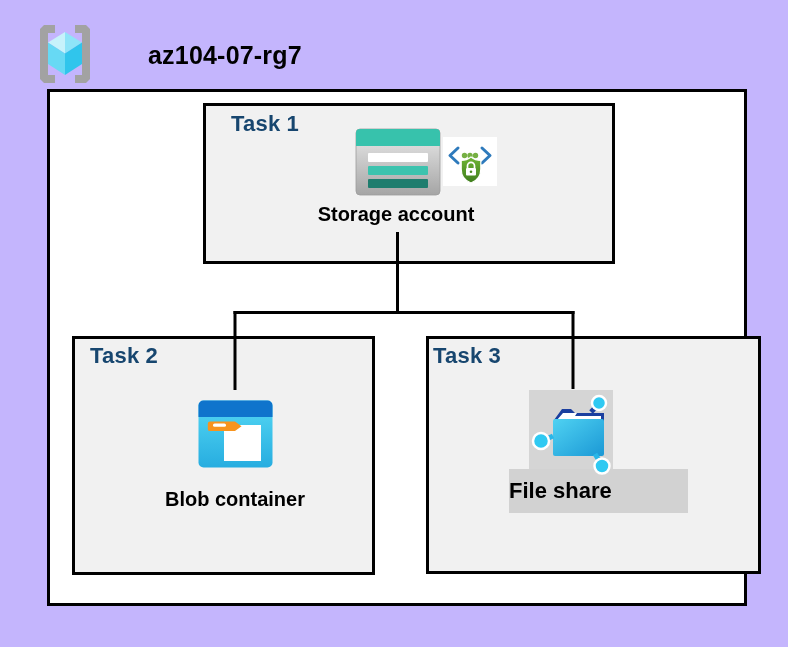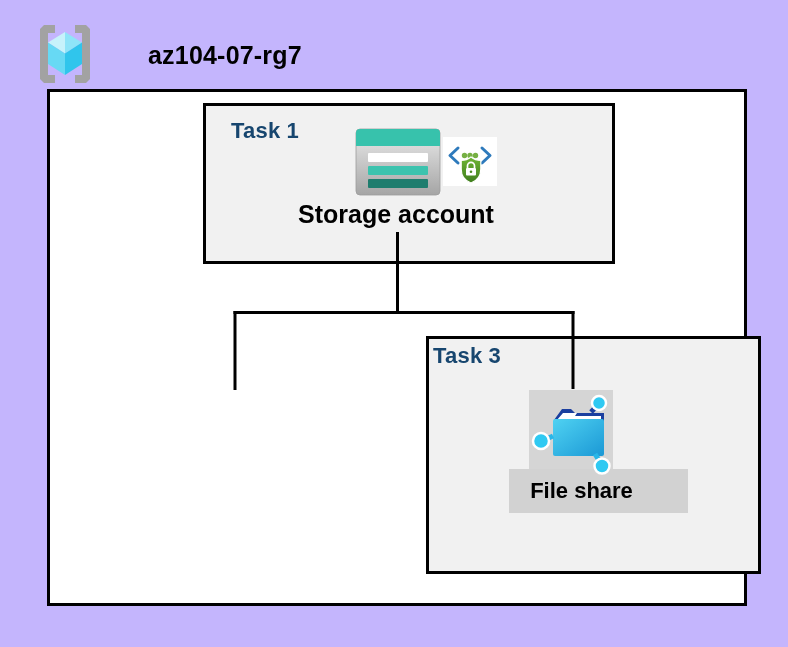--- a/index.html
+++ b/index.html
@@ -26,41 +26,41 @@
   }
   
   .task-box { position: absolute; border: 3px solid #000; background: #f1f1f1; }
   #task1 { left: 203px; top: 103px; width: 412px; height: 161px; }
   #task2 { left: 72px;  top: 336px; width: 303px; height: 239px; }
   #task3 { left: 426px; top: 336px; width: 335px; height: 238px; }
   .task-label {
     position: absolute; font-size: 22px; font-weight: bold; color: #17466f;
     line-height: 26px; letter-spacing: 0.2px;
   }
-  #task1 .task-label { left: 25px; top: 12px; }
+  #task1 .task-label { left: 25px; top: 5px; }
   #task2 .task-label { left: 15px; top: 4px; }
   #task3 .task-label { left: 4px;  top: 4px; }
   .resource-label {
     position: absolute; left: 0; right: 0; text-align: center;
-    font-size: 25px; font-weight: bold; color: #000; line-height: 28px;
+    font-size: 20px; font-weight: bold; color: #000; line-height: 28px;
   }
   #task1 .resource-label { top: 94px; padding-right: 26px; }
   #task2 .resource-label { top: 146px; padding-left: 23px; }
   
   .storage-icon { position: absolute; left: 149px; top: 22px; width: 86px; height: 68px; }
   .secure-icon  { position: absolute; left: 237px; top: 31px; width: 54px; height: 49px; }
   .blob-icon    { position: absolute; left: 123px; top: 61px; width: 75px; height: 68px; }
   .fileshare-icon {
     position: absolute; left: 100px; top: 51px; width: 84px; height: 92px;
     overflow: visible; z-index: 2;
   }
   .fileshare-label-bg {
     position: absolute; left: 80px; top: 130px; width: 179px; height: 44px;
     background: #d2d2d2; z-index: 1;
-    display: flex; align-items: center; justify-content: center;
+    display: flex; align-items: center; justify-content: flex-start;
   }
   .fileshare-label-bg .fs-text {
     font-size: 22px; font-weight: bold; color: #000; padding-right: 34px;
   }
   
   .connectors {
     position: absolute; left: 0; top: 0; width: 788px; height: 647px;
     z-index: 5; pointer-events: none;
   }
 </style>
@@ -110,20 +110,37 @@
       <circle cx="27" cy="18.5" r="2.7" fill="#76b043"></circle>
       <circle cx="32.5" cy="18.5" r="2.7" fill="#76b043"></circle>
       <path d="M28,20 c3,2.4 6.8,3.4 9.8,3.4 v8.6 c0,7.6 -4,11.8 -9.8,14 c-5.8,-2.2 -9.8,-6.4 -9.8,-14 v-8.6 c3,0 6.8,-1 9.8,-3.4 z" fill="url(#shgrad)" stroke="#ffffff" stroke-width="1.2"></path>
       <path d="M24.5,31 v-2.2 a3.5,3.5 0 0 1 7,0 V31" stroke="#ffffff" stroke-width="1.7" fill="none"></path>
       <rect x="23" y="31" width="10" height="7.5" rx="1" fill="#ffffff"></rect>
       <circle cx="28" cy="34.8" r="1.3" fill="#4c8a22"></circle>
     </svg>
     <div class="resource-label">Storage account</div>
   </div>
 
+  <div class="task-box" id="task2">
+    <div class="task-label">Task 2</div>
+    <svg class="blob-icon" viewBox="0 0 75 68">
+      <defs>
+        <linearGradient id="bgrad" x1="0" y1="0" x2="0" y2="1">
+          <stop offset="0" stop-color="#55d8f4"></stop>
+          <stop offset="1" stop-color="#27ade0"></stop>
+        </linearGradient>
+      </defs>
+      <rect x="0.5" y="0.5" width="74" height="67" rx="5" fill="url(#bgrad)"></rect>
+      <path d="M0.5,17 v-11.5 a5,5 0 0 1 5,-5 h64 a5,5 0 0 1 5,5 v11.5 z" fill="#0f74cc"></path>
+      <rect x="26" y="25" width="37" height="36" fill="#ffffff"></rect>
+      <path d="M12,21.5 h25 l6.5,4.8 -6.5,4.8 h-25 a2.2,2.2 0 0 1 -2.2,-2.2 v-5.2 a2.2,2.2 0 0 1 2.2,-2.2 z" fill="#f7941e"></path>
+      <rect x="15" y="23.6" width="13" height="3.2" rx="1.6" fill="#ffffff"></rect>
+    </svg>
+    <div class="resource-label">Blob container</div>
+  </div>
 
   <div class="task-box" id="task3">
     <div class="task-label">Task 3</div>
     <div class="fileshare-label-bg">
       <span class="fs-text">File share</span>
     </div>
     <svg class="fileshare-icon" viewBox="0 0 84 92">
       <defs>
         <linearGradient id="fgrad" x1="0" y1="0" x2="1" y2="1">
           <stop offset="0" stop-color="#4fd2f2"></stop>

